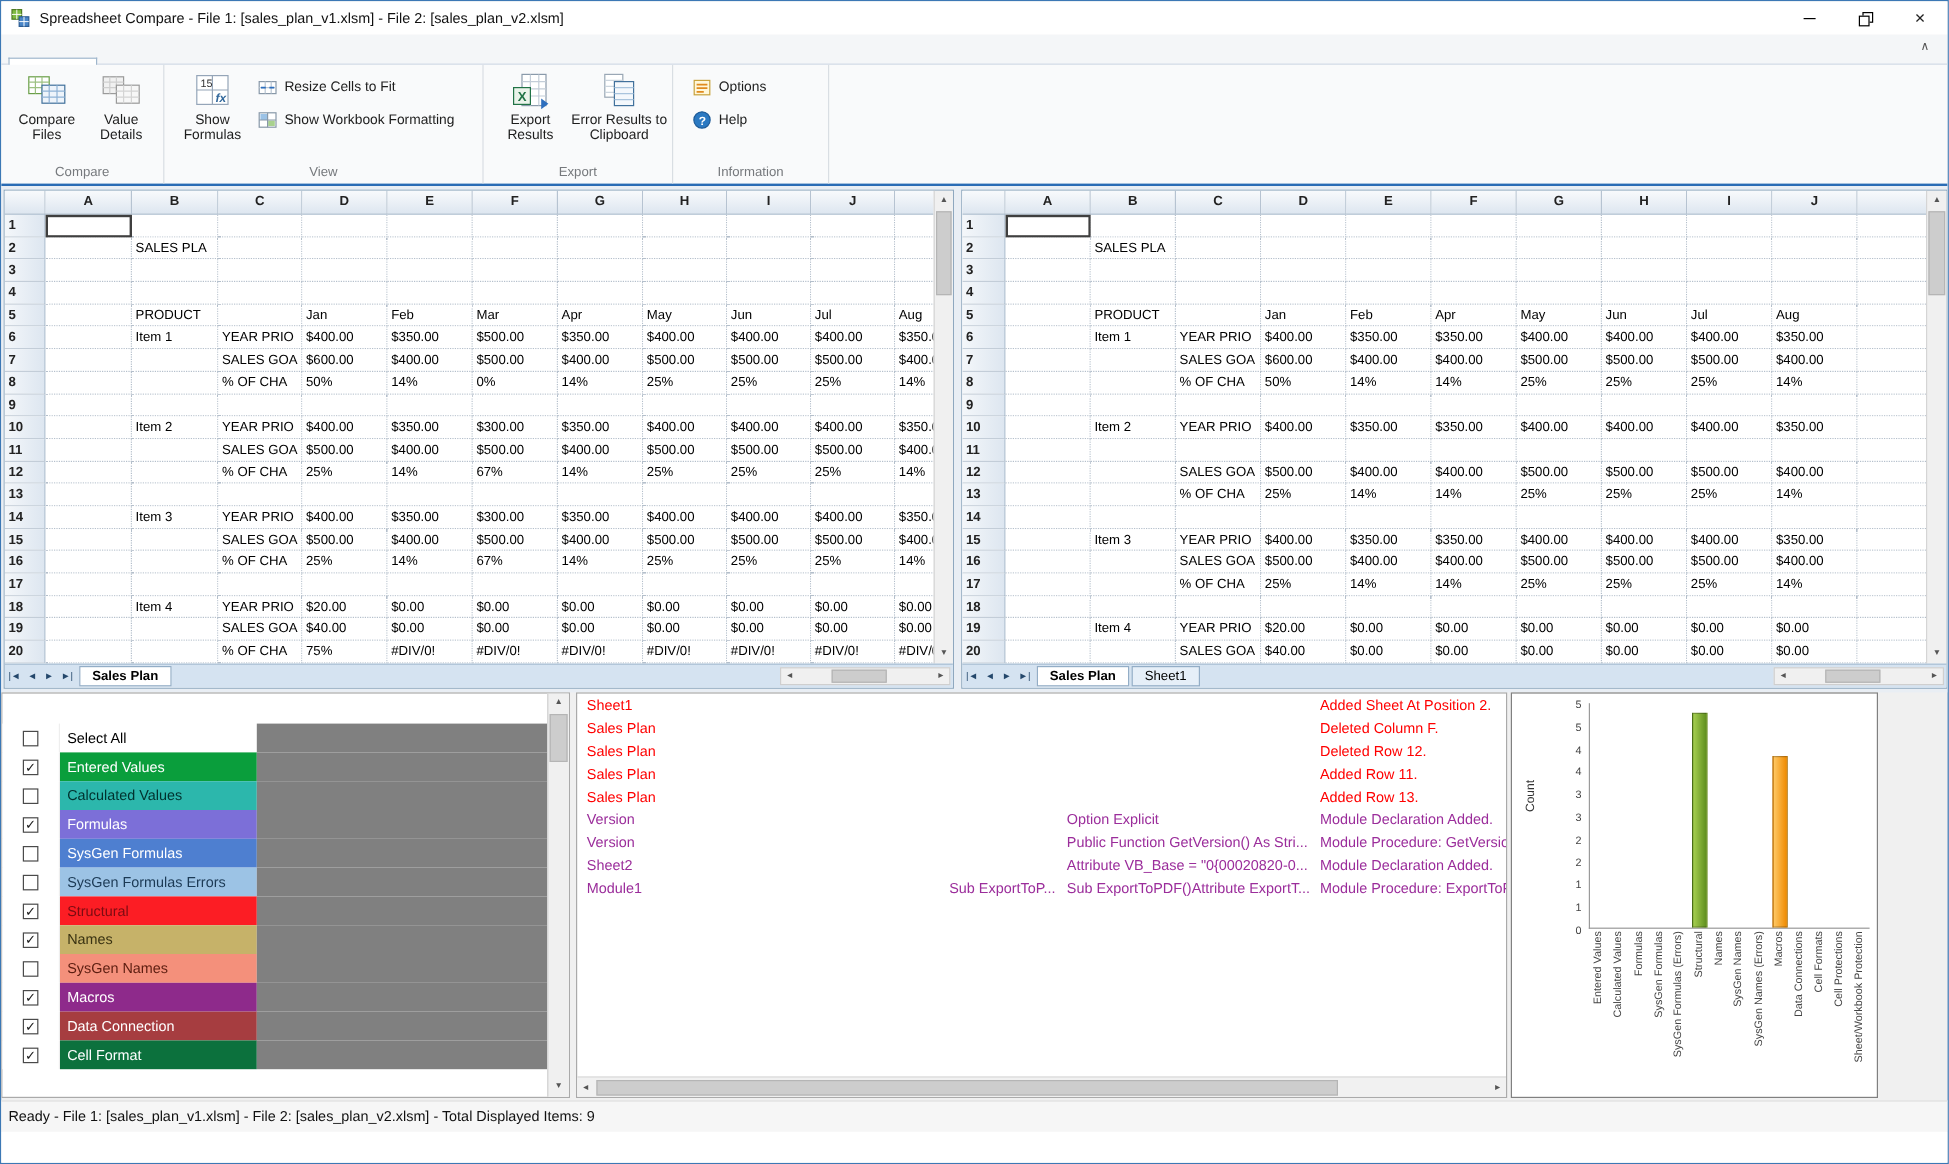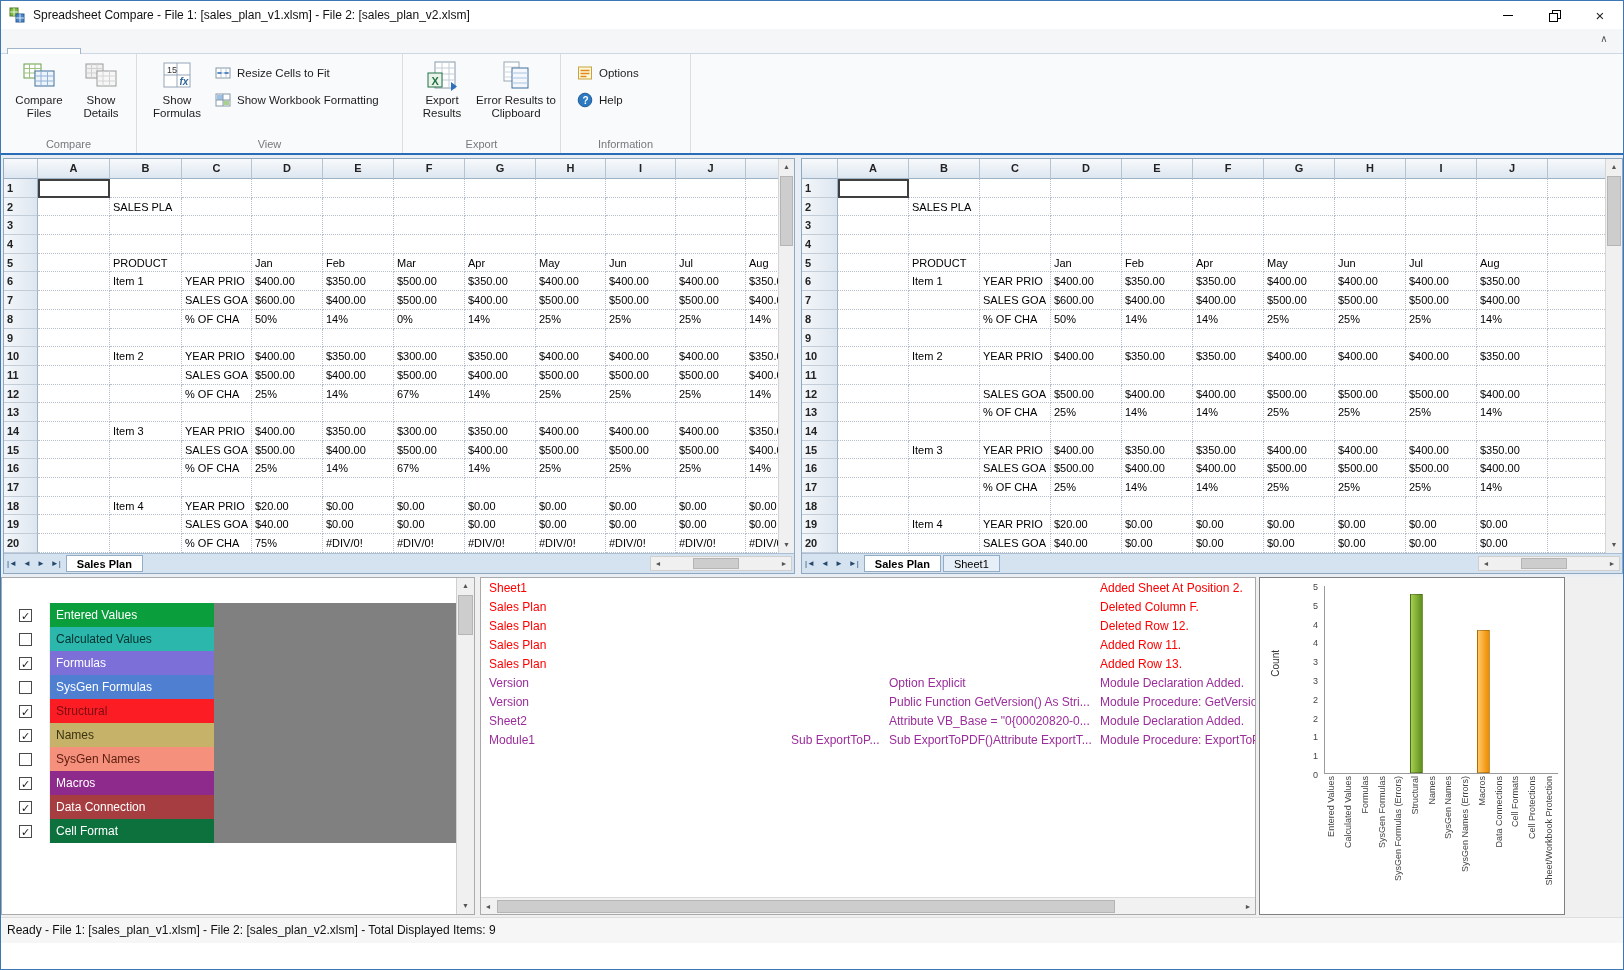--- a/index.html
+++ b/index.html
@@ -135,21 +135,21 @@
       </svg>
       <span>Compare Files</span>
     </div>
     <div class="rbtn-big" style="left:72px;width:56px;">
       <svg width="34" height="32">
         <rect x="2" y="5" width="17" height="14" fill="#f1f1f1" stroke="#9a9a9a"></rect>
         <path d="M2 9.5h17M2 14h17M7.5 5v14M13 5v14" stroke="#cfcfcf" fill="none"></path>
         <rect x="13" y="12" width="19" height="15" fill="#f7f7f7" stroke="#9a9a9a"></rect>
         <path d="M13 17h19M13 22h19M19 12v15M25.5 12v15" stroke="#d4d4d4" fill="none"></path>
       </svg>
-      <span>Show Details</span>
+      <span>Value Details</span>
     </div>
     <div class="glabel">Compare</div>
   </div>
 
   <div class="rgroup" style="left:136px;width:266px;">
     <div class="rbtn-big" style="left:10px;width:60px;">
       <svg width="32" height="32">
         <rect x="3" y="4" width="26" height="24" fill="#ffffff" stroke="#95a5b8"></rect>
         <path d="M3 16h26M16 4v24" stroke="#95a5b8" fill="none"></path>
         <text x="6" y="13.5" font-size="9" fill="#333333">15</text>
@@ -855,20 +855,27 @@
       <span class="hs-thumb"></span>
       <span class="hs-btn" style="margin-left:auto;">►</span>
     </div>
   </div>
 </div>
 
 <div id="options-panel">
   <div id="options-rows">
       <div class="op-row">
         <div class="op-check">
+          <div class="checkbox"></div>
+        </div>
+        <div class="op-label" style="background: rgb(255, 255, 255); color: rgb(0, 0, 0);">Select All</div>
+        <div class="op-fill"></div>
+      </div>
+      <div class="op-row">
+        <div class="op-check">
           <div class="checkbox checked">✓</div>
         </div>
         <div class="op-label" style="background: rgb(10, 158, 60); color: rgb(255, 255, 255);">Entered Values</div>
         <div class="op-fill"></div>
       </div>
       <div class="op-row">
         <div class="op-check">
           <div class="checkbox"></div>
         </div>
         <div class="op-label" style="background: rgb(44, 183, 172); color: rgb(0, 49, 46);">Calculated Values</div>
@@ -879,20 +886,27 @@
           <div class="checkbox checked">✓</div>
         </div>
         <div class="op-label" style="background: rgb(124, 111, 216); color: rgb(255, 255, 255);">Formulas</div>
         <div class="op-fill"></div>
       </div>
       <div class="op-row">
         <div class="op-check">
           <div class="checkbox"></div>
         </div>
         <div class="op-label" style="background: rgb(78, 127, 208); color: rgb(255, 255, 255);">SysGen Formulas</div>
+        <div class="op-fill"></div>
+      </div>
+      <div class="op-row">
+        <div class="op-check">
+          <div class="checkbox"></div>
+        </div>
+        <div class="op-label" style="background: rgb(156, 195, 229); color: rgb(28, 58, 85);">SysGen Formulas Errors</div>
         <div class="op-fill"></div>
       </div>
       <div class="op-row">
         <div class="op-check">
           <div class="checkbox checked">✓</div>
         </div>
         <div class="op-label" style="background: rgb(252, 29, 36); color: rgb(123, 12, 18);">Structural</div>
         <div class="op-fill"></div>
       </div>
       <div class="op-row">

